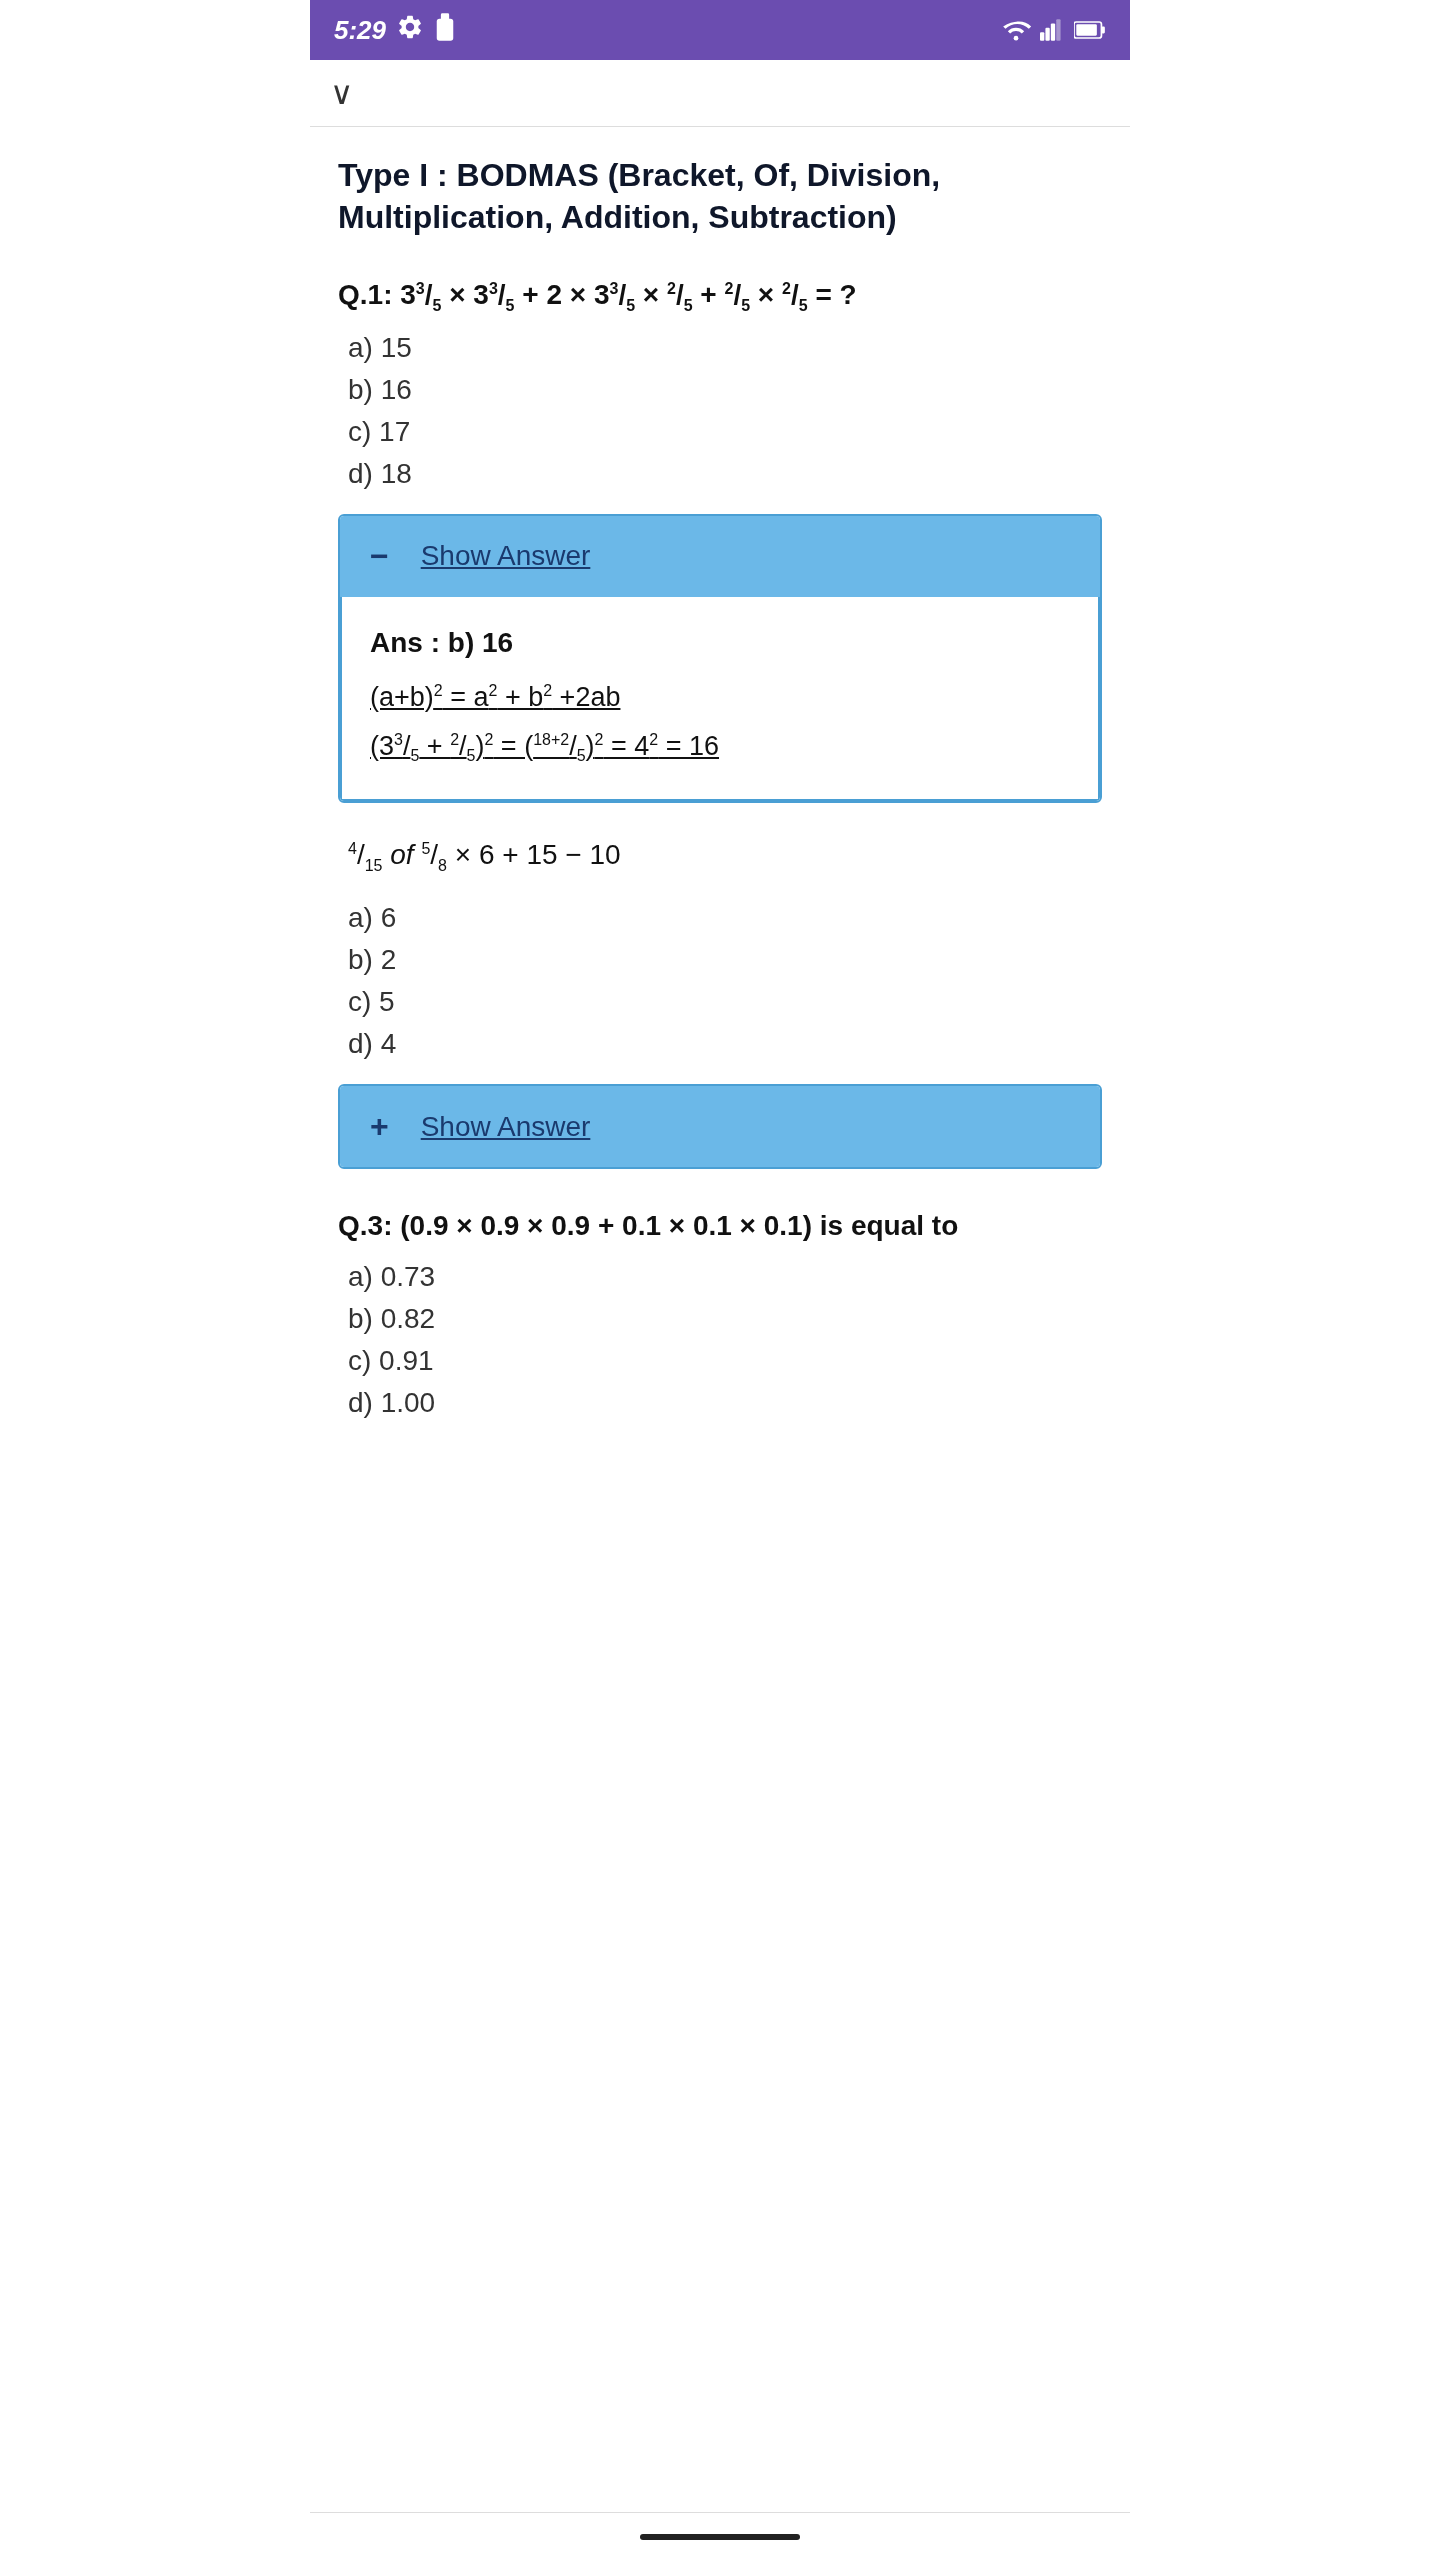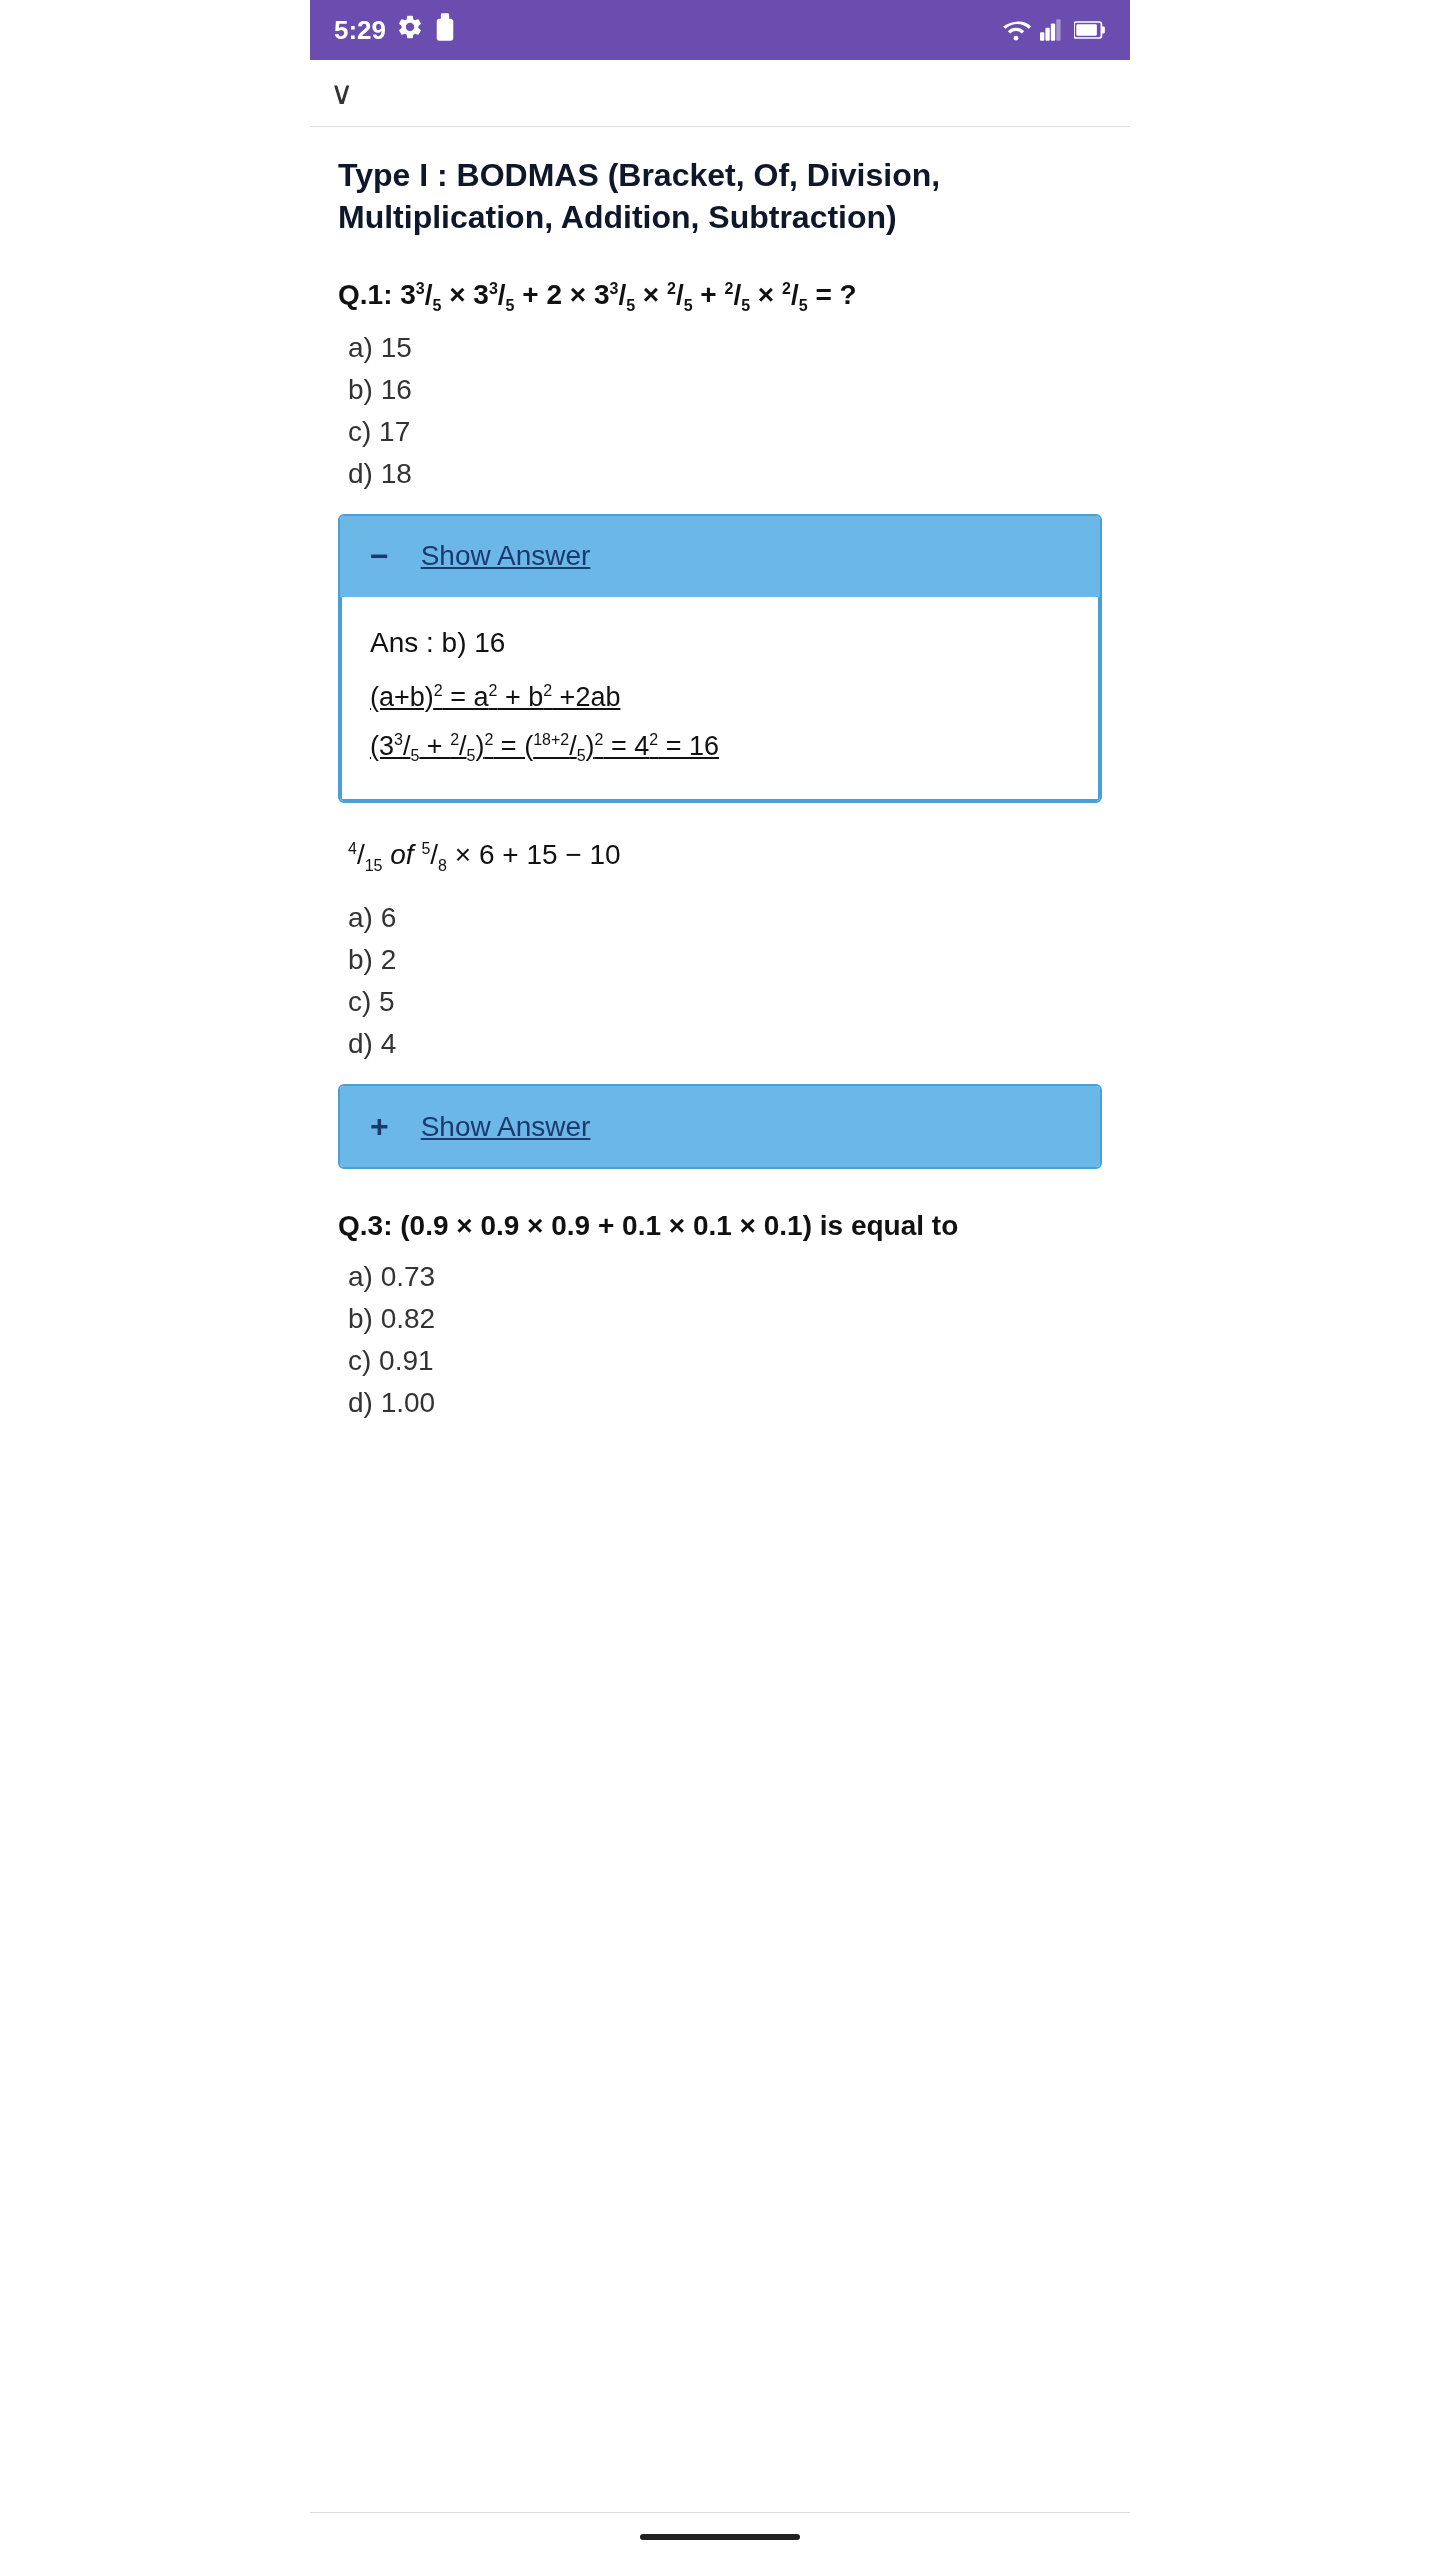--- a/index.html
+++ b/index.html
@@ -24,20 +24,21 @@
       align-items: center;
       padding: 10px 24px;
       height: 60px;
     }
     .status-time {
       font-size: 26px;
       font-weight: 600;
       display: flex;
       align-items: center;
       gap: 10px;
+      font-style: italic;
     }
     .status-icons {
       display: flex;
       align-items: center;
       gap: 8px;
     }
     .status-icons svg {
       fill: #fff;
     }
 
@@ -131,21 +132,21 @@
       border: 2px solid #4a9fd4;
       border-top: none;
       padding: 24px 28px;
       background: #fff;
       font-size: 27px;
       line-height: 1.6;
       margin-bottom: 0;
     }
 
     .answer-panel .ans-label {
-      font-weight: normal;
+      font-weight: bold;
       margin-bottom: 10px;
       font-size: 28px;
     }
 
     .answer-panel .formula {
       color: #111;
       margin-bottom: 6px;
       text-decoration: underline;
     }
 

